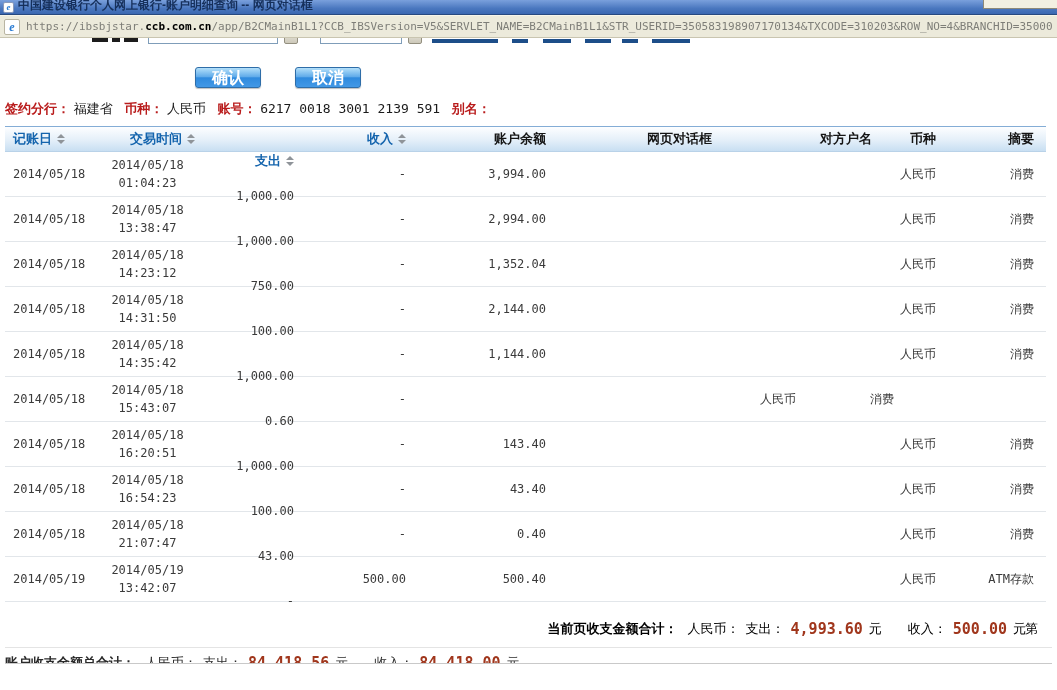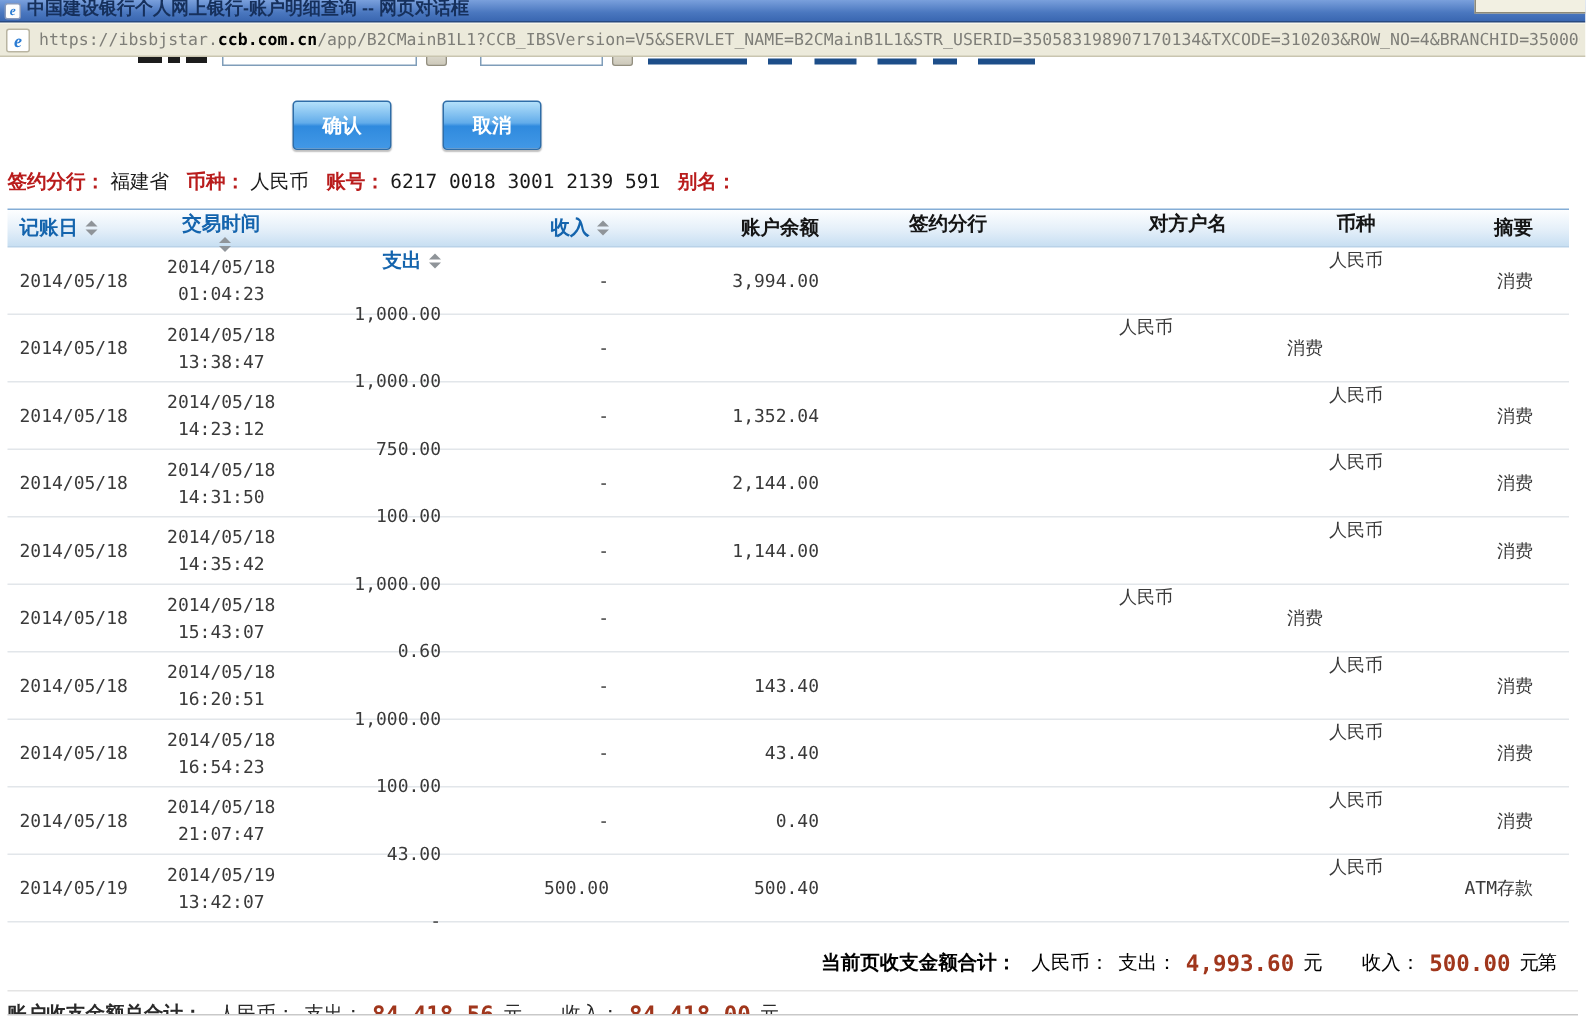--- a/index.html
+++ b/index.html
@@ -50,23 +50,23 @@
   
   .formfrag { position:relative; height:8px; overflow:hidden; background:#fff; }
   .frag-label { position:absolute; top:0; height:4px; background:#1c1c1c; }
   .frag-input { position:absolute; top:-17px; width:130px; height:23px; background:#fff; border:1px solid #7f9db9; }
   .frag-btn { position:absolute; top:-11px; width:14px; height:17px; background:linear-gradient(180deg,#f4f2ea,#cdc9ba); border:1px solid #938f7f; border-radius:2px; }
   .frag-blue { position:absolute; top:1px; height:4px; background:#1d4e89; }
 
   
   .btnrow { margin:21px 0 0 195px; display:flex; gap:34px; }
   .btn {
-    width:66px; height:33px; border:1px solid #2e6da8; border-radius:3px;
+    width:66px; height:21px; border:1px solid #2e6da8; border-radius:3px;
     background:linear-gradient(180deg,#b3e0fa 0%,#62acea 45%,#2f8ade 52%,#4298e6 100%);
-    color:#fff; font-size:13px; font-weight:bold; line-height:18px; text-align:center;
+    color:#fff; font-size:16px; font-weight:bold; line-height:18px; text-align:center;
     box-shadow:0 1px 1px rgba(0,0,0,.25); cursor:pointer;
   }
 
   
   .acct { margin:13px 0 0 5px; font-size:13px; color:#1a1a1a; line-height:15px; white-space:nowrap; }
   .acct .lbl { font-weight:bold; color:#b91c1c; }
   .acct .val { margin-right:8px; }
   .acct .num { font-family:"DejaVu Sans Mono",monospace; }
 
   
@@ -80,23 +80,23 @@
   .hcell.sortable { color:#1464ad; cursor:pointer; }
   .hcell.plain { color:#151515; }
   .sort { display:inline-flex; flex-direction:column; gap:2px; margin-left:5px; }
   .sort i { display:block; width:0; height:0; border-left:4px solid transparent; border-right:4px solid transparent; }
   .sort .up { border-bottom:4px solid #8f9499; }
   .sort .dn { border-top:4px solid #8f9499; }
 
   .c1{width:95px;}  .c2{width:95px;}  .c3{width:105px;margin-top:44px;} .c4{width:112px;}
   .c5{width:140px;} .c6{width:160px;} .c7{width:160px;} .c8{width:64px;} .c9{width:110px;}
   .left   { justify-content:flex-start; padding-left:8px; }
-  .center { justify-content:flex-start;flex-direction:column; }
+  .center { justify-content:flex-end; }
   .right  { justify-content:flex-end; padding-right:6px; }
-  .c9.right { padding-right:24px; }
+  .c9.right { padding-right:12px; }
 
   .trow {
     display:flex; height:45px; align-items:center;
     border-bottom:1px solid #e2e6ea;
     font-family:"DejaVu Sans Mono","Liberation Sans",sans-serif;
     font-size:12px; color:#3a3a3a;
   }
   .cell { display:flex; align-items:center; height:100%; }
   .timecell { flex-direction:column; justify-content:center; gap:3px; line-height:15px; }
 
@@ -191,21 +191,21 @@
         <span>收入</span>
         <span class="sort">
           <i class="up"></i>
           <i class="dn"></i>
         </span>
       </div>
       <div class="hcell c5 right plain">
         <span>账户余额</span>
       </div>
       <div class="hcell c6 center plain">
-        <span>签约分行</span>
+        <span>网页对话框</span>
       </div>
       <div class="hcell c7 center plain">
         <span>对方户名</span>
       </div>
       <div class="hcell c8 center plain">
         <span>币种</span>
       </div>
       <div class="hcell c9 right plain">
         <span>摘要</span>
       </div>
@@ -226,20 +226,21 @@
         <div class="cell c9 right">消费</div>
       </div>
       <div class="trow">
         <div class="cell c1 left">2014/05/18</div>
         <div class="cell c2 center timecell">
           <span>2014/05/18</span>
           <span>13:38:47</span>
         </div>
         <div class="cell c3 right">1,000.00</div>
         <div class="cell c4 right">-</div>
+        <div class="cell c5 right">2,994.00</div>
         <div class="cell c6 center"></div>
         <div class="cell c7 center"></div>
         <div class="cell c8 center">人民币</div>
         <div class="cell c9 right">消费</div>
       </div>
       <div class="trow">
         <div class="cell c1 left">2014/05/18</div>
         <div class="cell c2 center timecell">
           <span>2014/05/18</span>
           <span>14:23:12</span>

